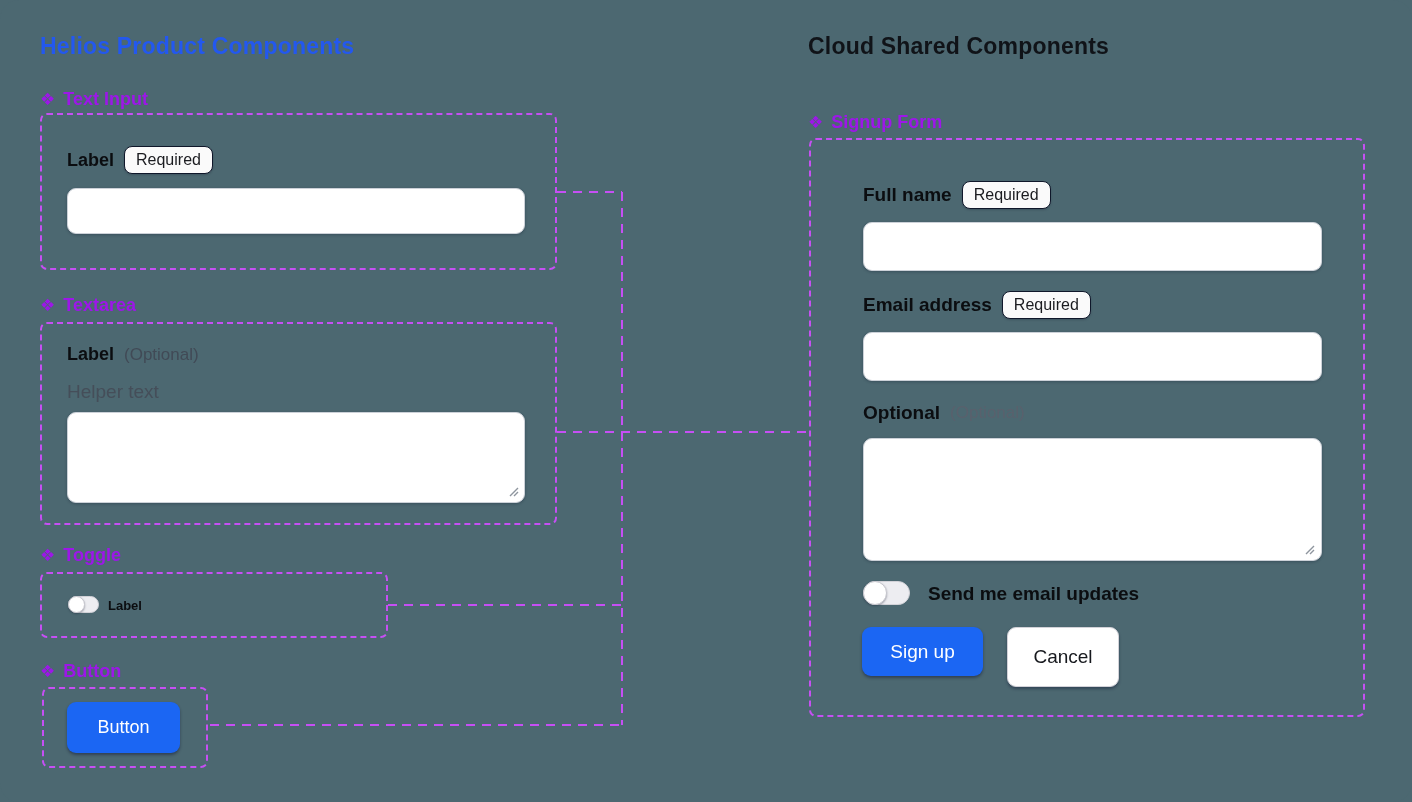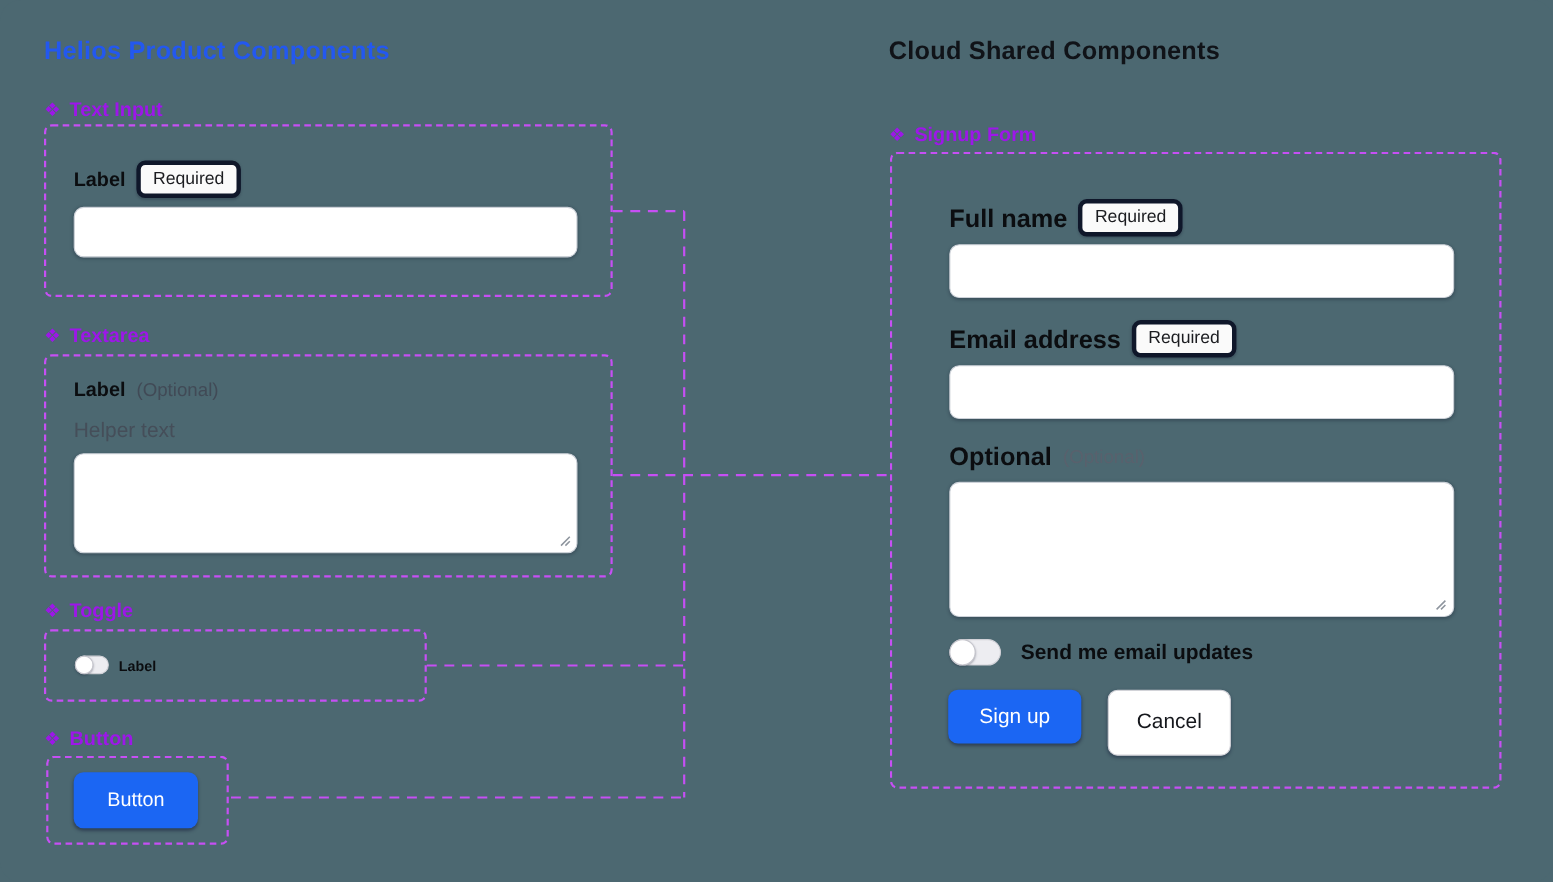--- a/index.html
+++ b/index.html
@@ -55,29 +55,29 @@
 
   .label-row {
     position: absolute;
     display: flex;
     align-items: center;
     gap: 10px;
     z-index: 2;
     white-space: nowrap;
   }
   .field-label { font-size: 18px; font-weight: 700; color: #0b0d10; }
-  .field-label-lg { font-size: 23px; font-weight: 700; color: #0b0d10; }
+  .field-label-lg { font-size: 19px; font-weight: 700; color: #0b0d10; }
   .optional { font-size: 17px; font-weight: 400; color: #414a56; }
   .optional-light { font-size: 17px; font-weight: 400; color: #59616d; }
   .helper-text { position: absolute; font-size: 19px; color: #454e59; z-index: 2; }
 
   .badge {
     display: inline-block;
     background: #fafafa;
-    border: 4px solid #0f172a;
+    border: 1px solid #0f172a;
     border-radius: 8px;
     padding: 4px 11px;
     font-size: 16px;
     color: #1b1c20;
     box-shadow: 0 1px 2px rgba(20,25,45,.25);
   }
 
   .text-input, .text-area {
     position: absolute;
     background: #ffffff;

